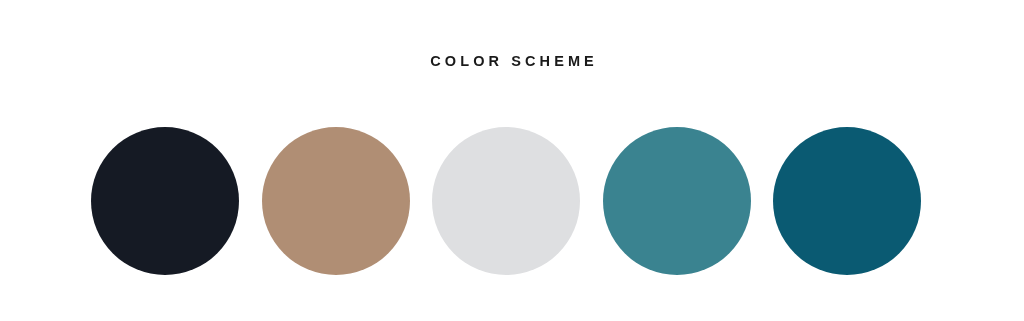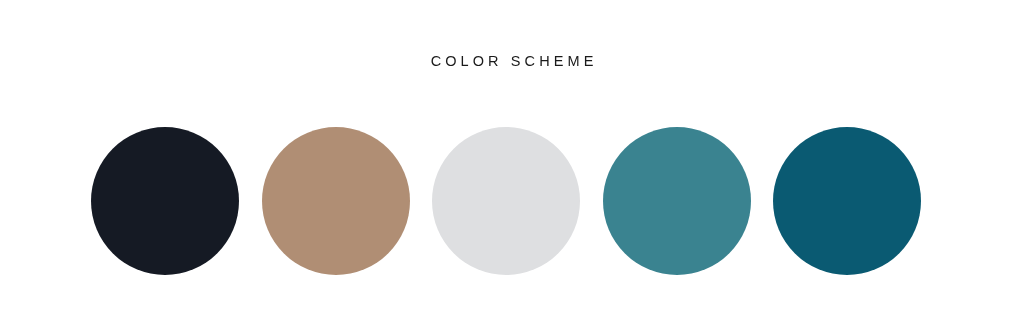--- a/index.html
+++ b/index.html
@@ -21,21 +21,21 @@
     background: #ffffff;
     box-sizing: border-box;
   }
   .title {
     position: absolute;
     top: 53px;
     left: 0;
     width: 1024px;
     text-align: center;
     font-size: 14.5px;
-    font-weight: normal;
+    font-weight: bold;
     letter-spacing: 4.1px;
     
     text-indent: 4.1px;
     color: #1a1a1a;
     line-height: 16px;
     white-space: nowrap;
     -webkit-font-smoothing: antialiased;
   }
   .swatch-row {
     position: absolute;

